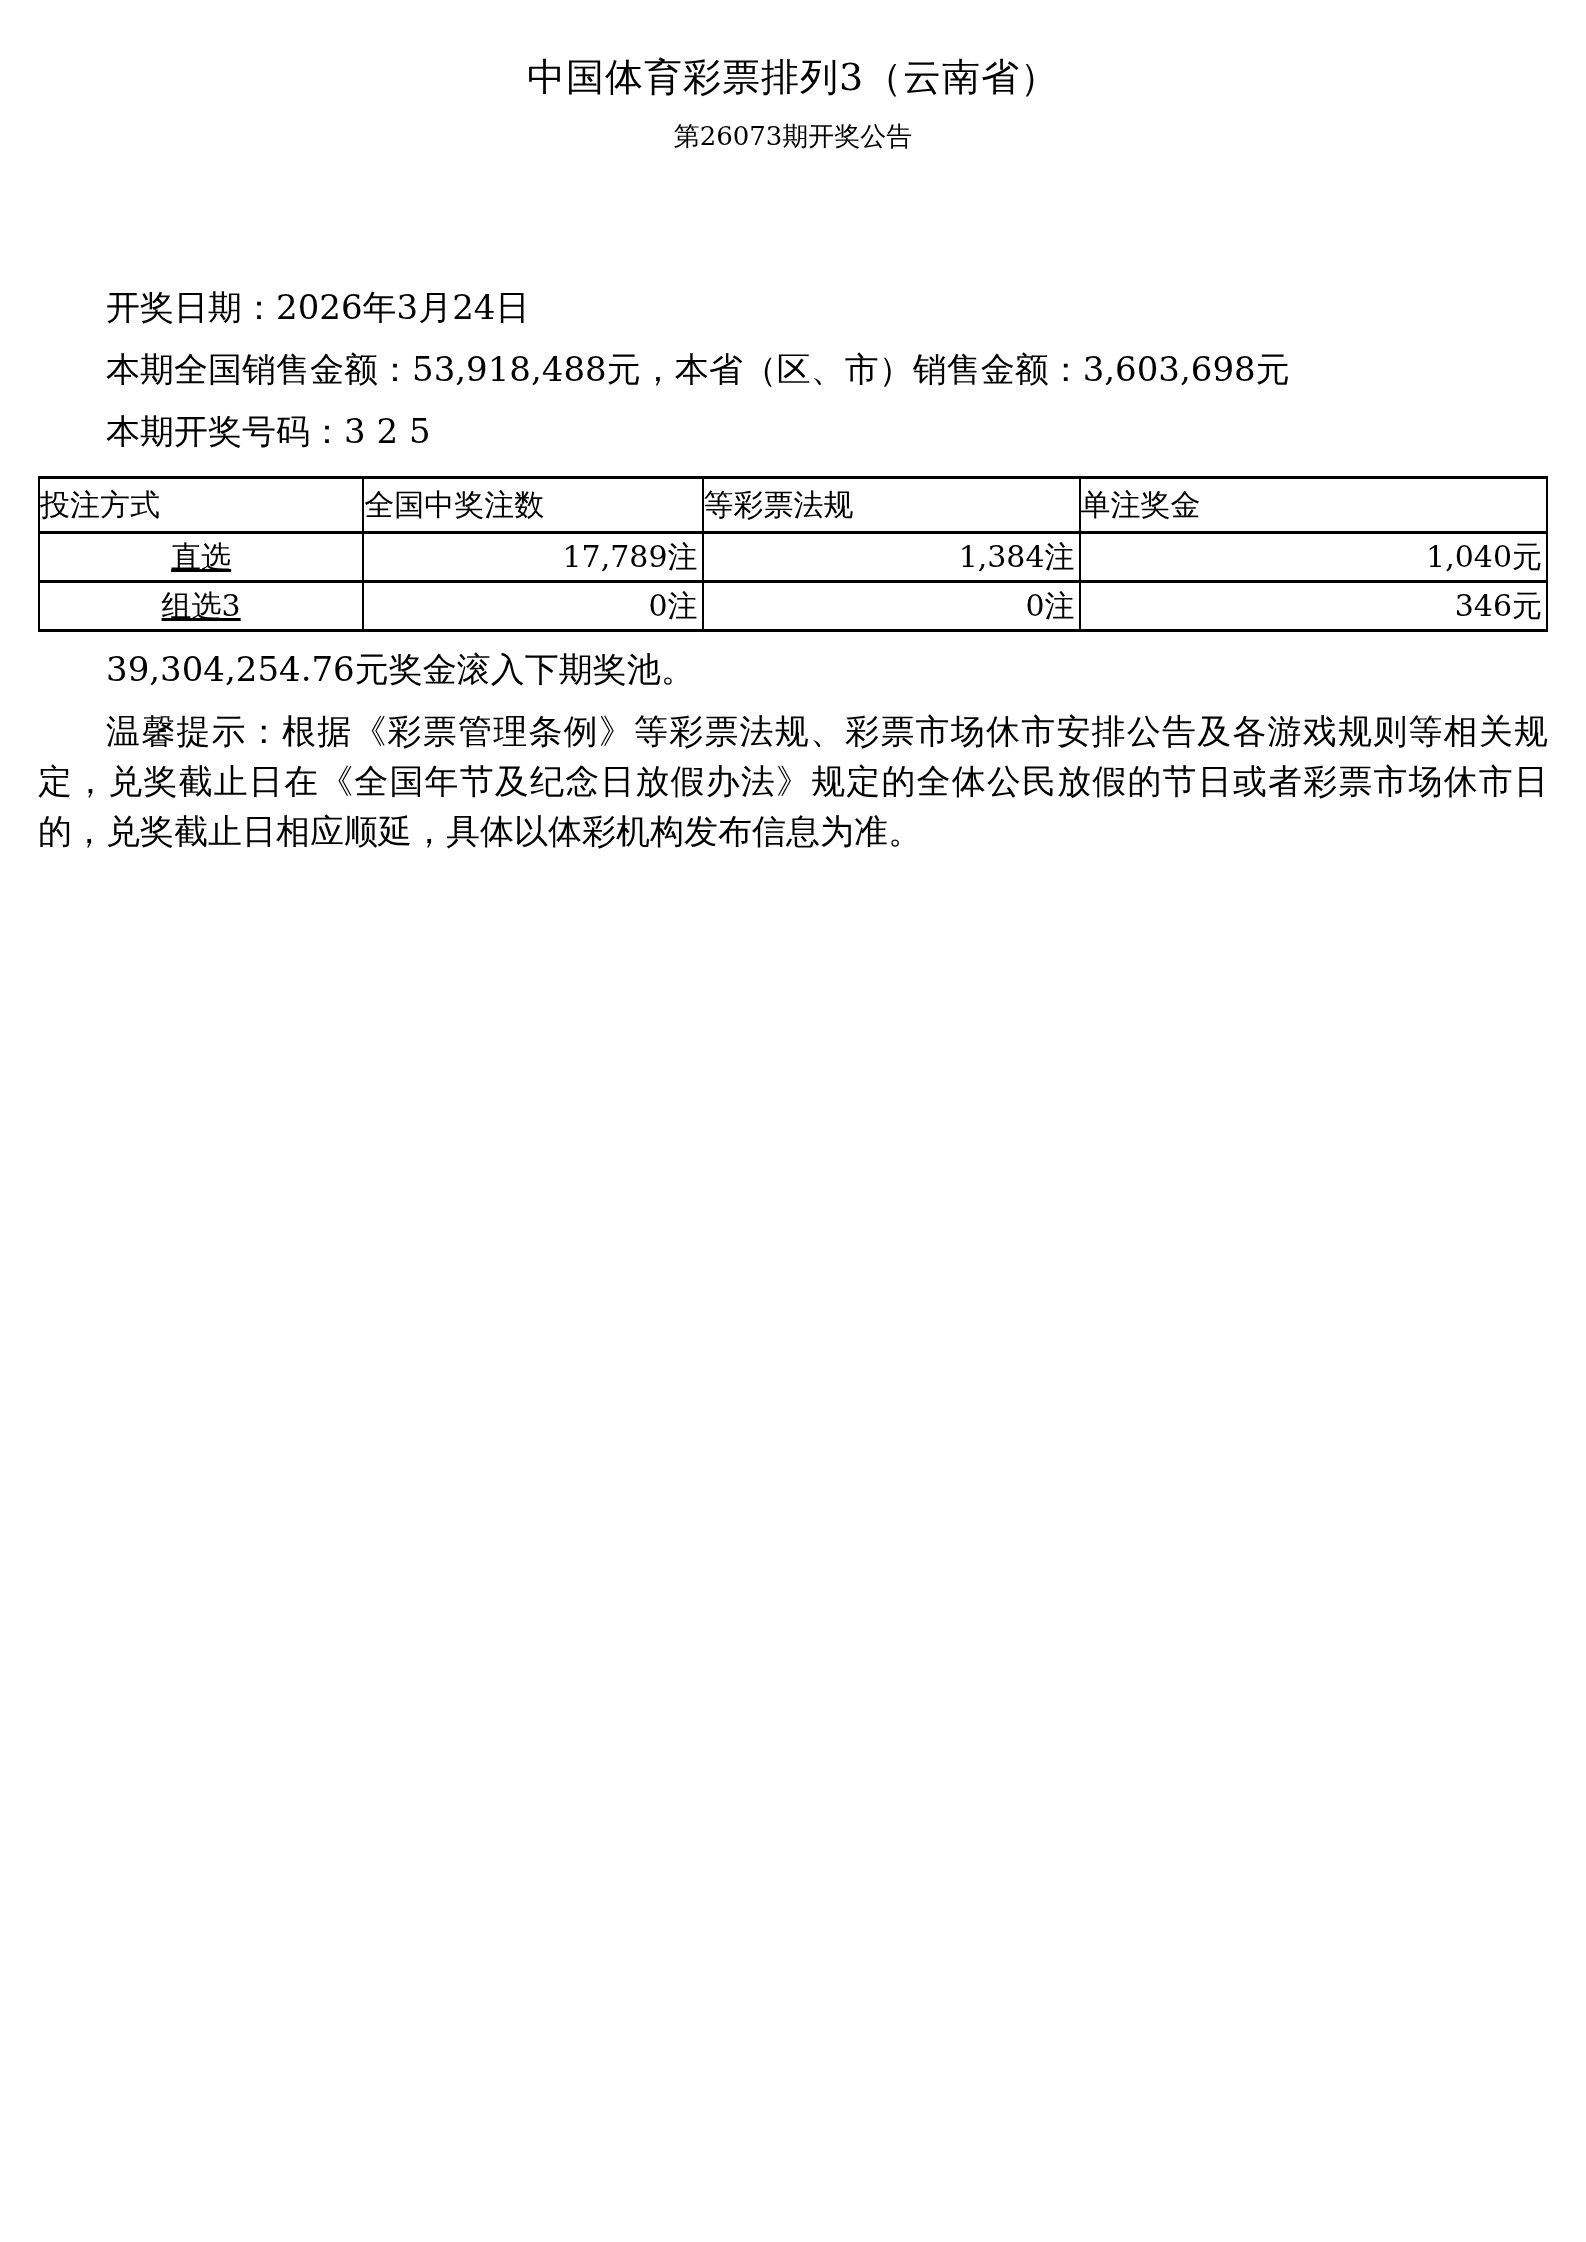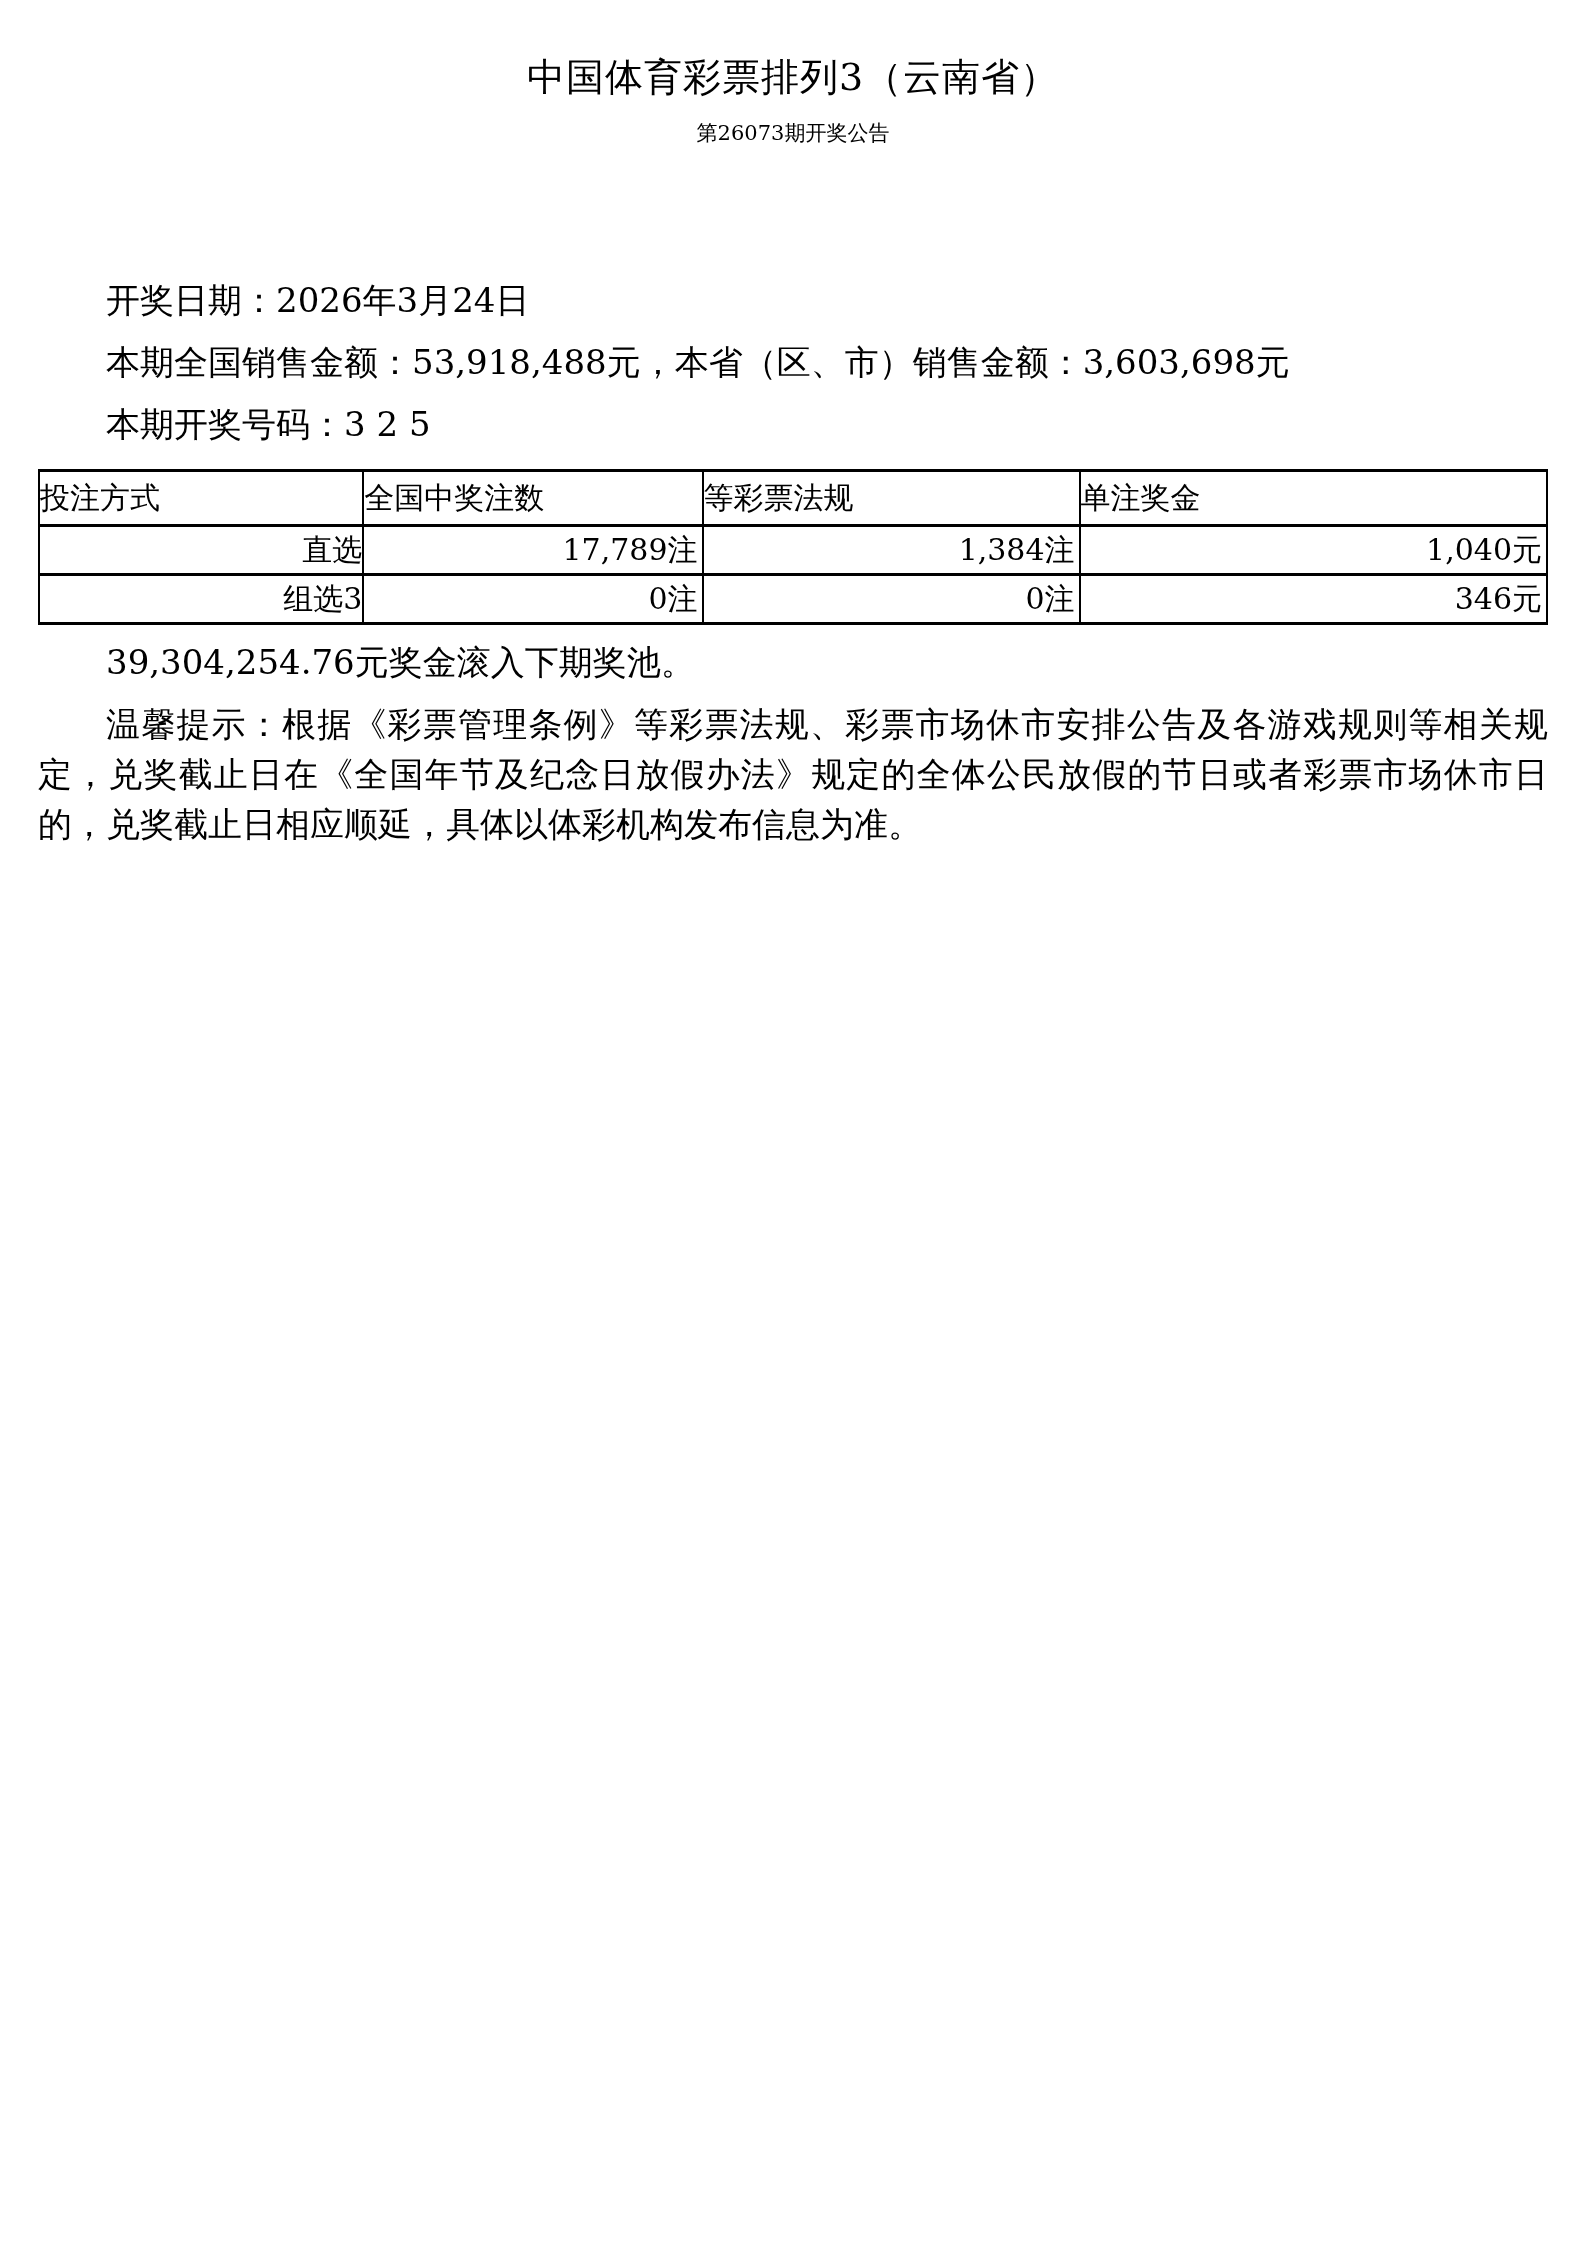--- a/index.html
+++ b/index.html
@@ -19,21 +19,21 @@
     padding: 52px 38px 0 38px;
   }
   .doc-title {
     font-size: 38px;
     font-weight: normal;
     text-align: center;
     margin: 0 0 16px 0;
     letter-spacing: 1px;
   }
   .doc-subtitle {
-    font-size: 21px;
+    font-size: 26px;
     font-weight: normal;
     text-align: center;
     margin: 0 0 128px 0;
   }
   .body-line {
     font-size: 34px;
     line-height: 50px;
     margin: 12px 0;
     text-indent: 2em;
   }
@@ -62,21 +62,21 @@
     text-align: left;
     height: 52px;
   }
   .prize-table td {
     height: 46px;
   }
   .col-method  { width: 21.5%; }
   .col-nat     { width: 22.5%; }
   .col-local   { width: 25%; }
   .col-prize   { width: 31%; }
-  td.cell-method { text-align: right; }
+  td.cell-method { text-align: center; text-decoration: underline; }
   td.cell-num    { text-align: right; padding-right: 4px; }
 </style>
 </head>
 <body>
 
 <div class="page">
 
   <h1 class="doc-title">中国体育彩票排列3（云南省）</h1>
 
   <div class="doc-subtitle">第26073期开奖公告</div>

